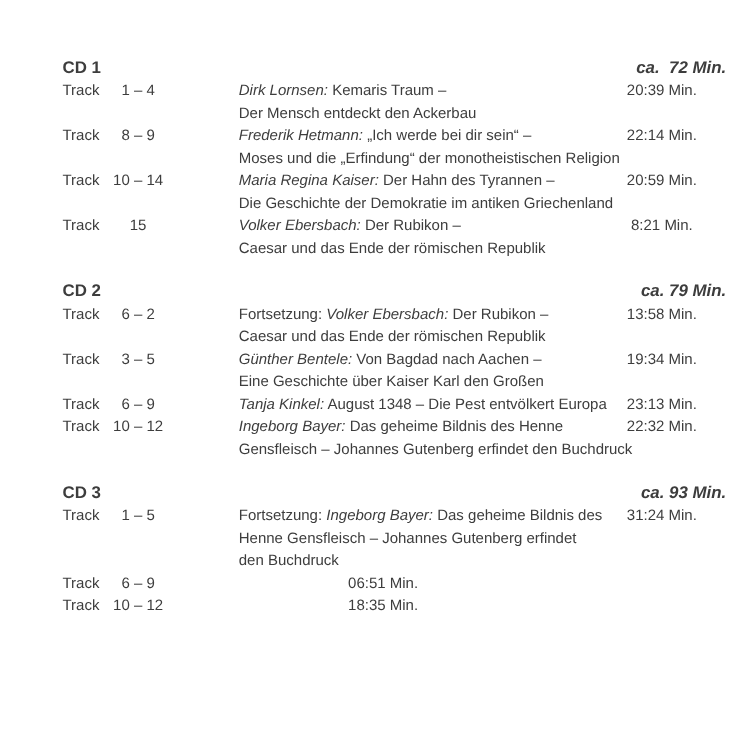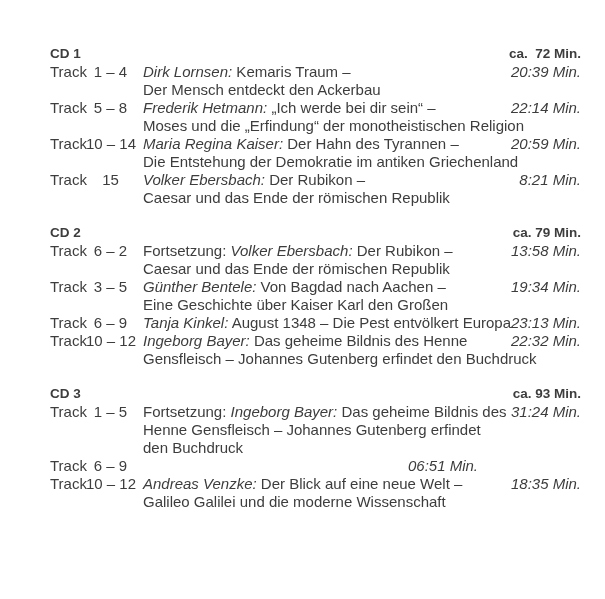--- a/index.html
+++ b/index.html
@@ -24,43 +24,44 @@
   .header-row {
     display: grid;
     grid-template-columns: 1fr auto;
     font-size: 13.5px;
     line-height: 18px;
     font-weight: bold;
   }
   .header-row .duration {
     text-align: center;
     white-space: pre;
+    font-style: italic;
   }
   .track-row {
     display: grid;
     grid-template-columns: 36px 49px 343px 1fr;
-    font-size: 15px;
+    font-size: 12px;
     line-height: 18px;
     align-items: start;
   }
   .track-row .range {
     text-align: center;
     white-space: pre;
   }
   .track-row .title {
     padding-left: 8px;
     white-space: pre;
+    margin-left: 48px;
   }
   .track-row .title .it {
     font-style: italic;
   }
   .track-row .time {
-    text-align: right;
+    text-align: center;
     white-space: pre;
-    font-style: italic;
   }
 </style>
 </head>
 <body style="background: rgb(255, 255, 255); color: rgb(61, 61, 61);">
 
 <main class="page">
   <div id="sections">
       <section class="cd-section">
         <div class="header-row">
           <span class="cd">CD 1</span>
@@ -68,30 +69,30 @@
         </div>
         <div class="track-row">
           <span class="track-label">Track</span>
           <span class="range">1 – 4</span>
           <span class="title"><span class="it">Dirk Lornsen:</span><span class="reg"> Kemaris Traum –
 Der Mensch entdeckt den Ackerbau</span></span>
           <span class="time">20:39 Min.</span>
         </div>
         <div class="track-row">
           <span class="track-label">Track</span>
-          <span class="range">5 – 8</span>
+          <span class="range">8 – 9</span>
           <span class="title"><span class="it">Frederik Hetmann:</span><span class="reg"> „Ich werde bei dir sein“ –
 Moses und die „Erfindung“ der monotheistischen Religion</span></span>
           <span class="time">22:14 Min.</span>
         </div>
         <div class="track-row">
           <span class="track-label">Track</span>
           <span class="range">10 – 14</span>
           <span class="title"><span class="it">Maria Regina Kaiser:</span><span class="reg"> Der Hahn des Tyrannen –
-Die Entstehung der Demokratie im antiken Griechenland</span></span>
+Die Geschichte der Demokratie im antiken Griechenland</span></span>
           <span class="time">20:59 Min.</span>
         </div>
         <div class="track-row">
           <span class="track-label">Track</span>
           <span class="range">15</span>
           <span class="title"><span class="it">Volker Ebersbach:</span><span class="reg"> Der Rubikon –
 Caesar und das Ende der römischen Republik</span></span>
           <span class="time">8:21 Min.</span>
         </div>
       </section>
@@ -142,19 +143,17 @@
           <span class="time">31:24 Min.</span>
         </div>
         <div class="track-row">
           <span class="track-label">Track</span>
           <span class="range">6 – 9</span>
           <span class="time">06:51 Min.</span>
         </div>
         <div class="track-row">
           <span class="track-label">Track</span>
           <span class="range">10 – 12</span>
-          <span class="title"><span class="it">Andreas Venzke:</span><span class="reg"> Der Blick auf eine neue Welt –
-Galileo Galilei und die moderne Wissenschaft</span></span>
           <span class="time">18:35 Min.</span>
         </div>
       </section>
     </div>
 </main>
 
 </body></html>

